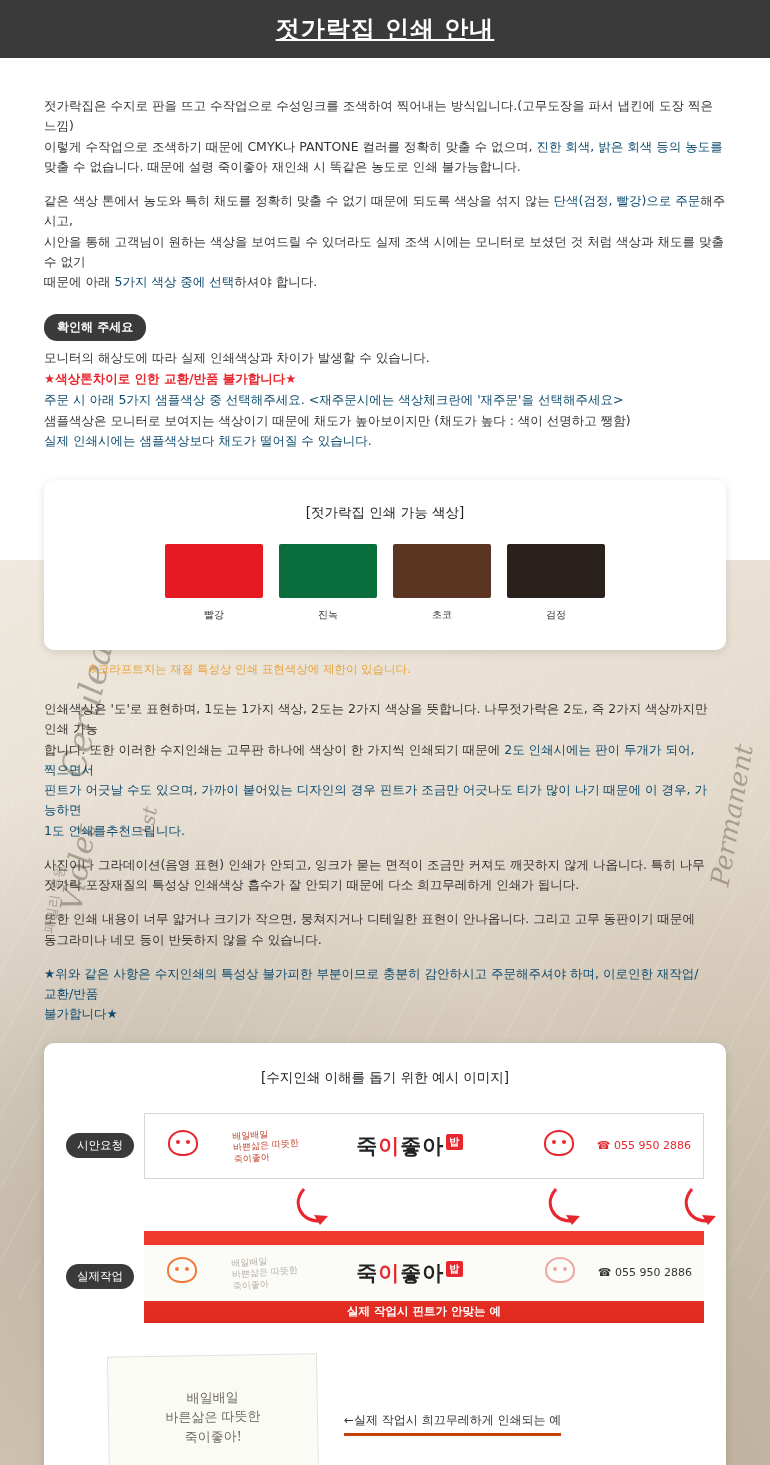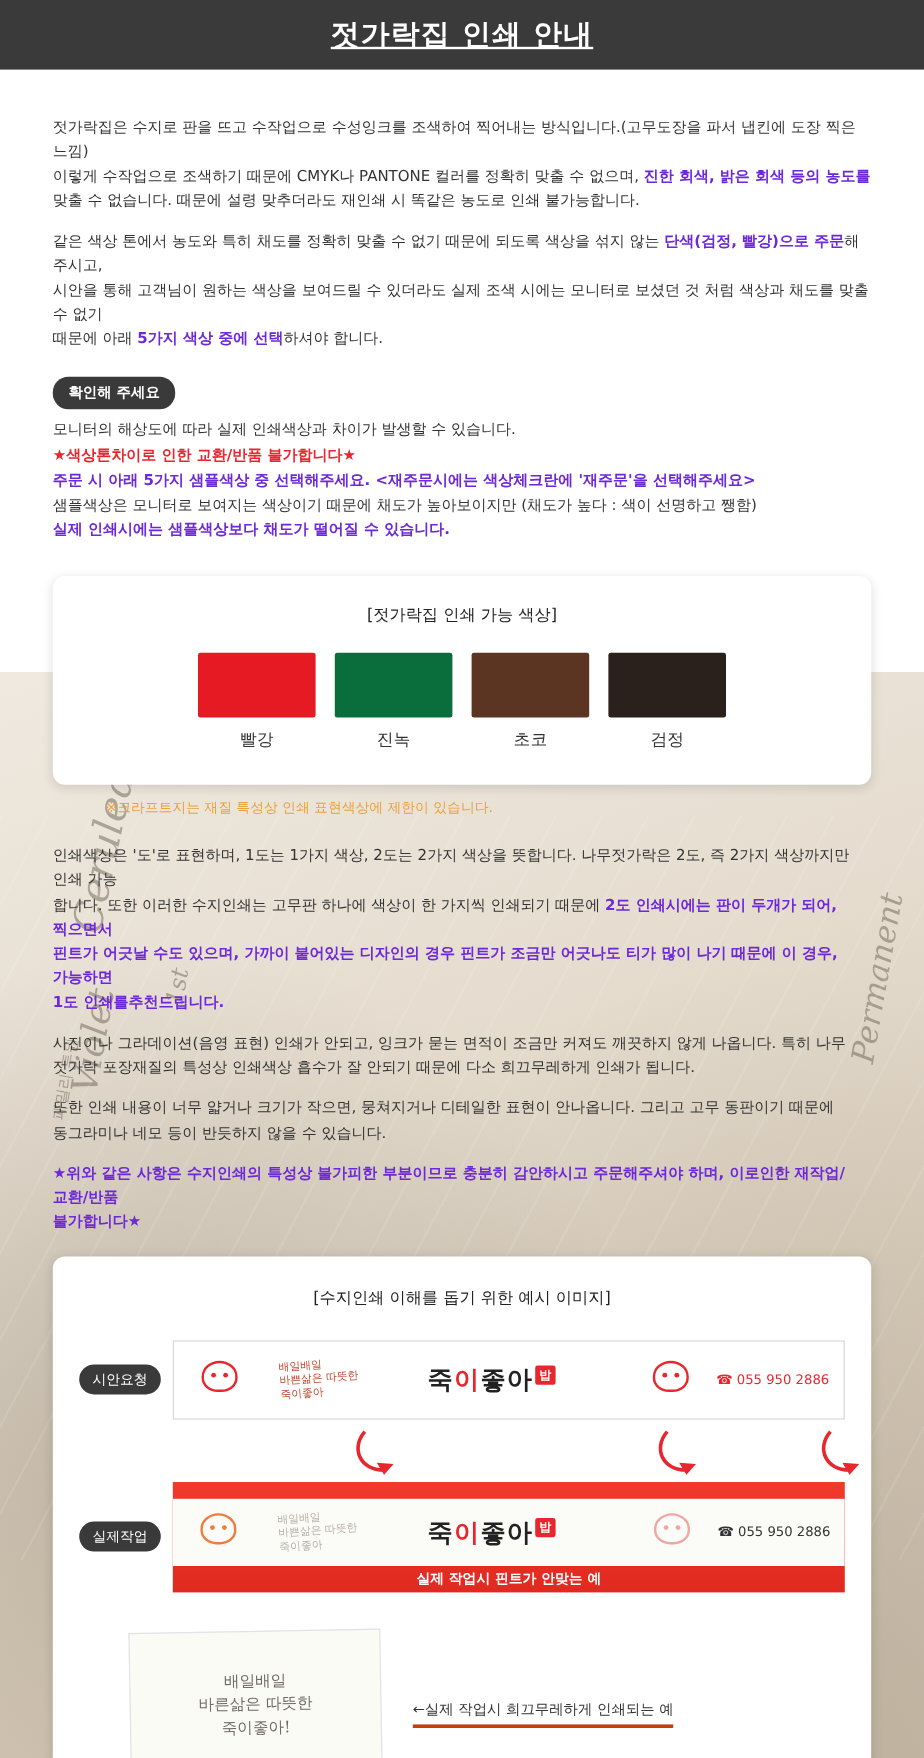--- a/index.html
+++ b/index.html
@@ -65,21 +65,21 @@
   }
 
   
   .intro {
     padding: 38px 44px 0 44px;
     font-size: 12.5px;
     line-height: 1.62;
     color: #333;
   }
   .intro p { margin: 0 0 14px 0; }
-  .red { color: #6d28d9; font-weight: bold; }
+  .red { color: #0c4a6e; }
   .bold-red { color: #e8262d; font-weight: bold; }
 
   
   .notice-wrap { padding: 8px 44px 0 44px; }
   .notice-badge {
     display: inline-block;
     background: #3a3a3a;
     color: #fff;
     font-size: 12px;
     font-weight: bold;
@@ -112,21 +112,21 @@
     justify-content: center;
     gap: 16px;
   }
   .swatch { width: 98px; }
   .swatch .chip {
     width: 98px; height: 54px;
     border-radius: 2px;
   }
   .swatch .name {
     text-align: center;
-    font-size: 14px;
+    font-size: 10px;
     margin-top: 10px;
     color: #333;
   }
 
   .kraft-note {
     margin: 12px 44px 0 88px;
     font-size: 11.5px;
     color: #e8a33d;
   }
 
@@ -310,21 +310,21 @@
   <div class="content">
 
     <div class="header">
       <h1>젓가락집 인쇄 안내</h1>
     </div>
 
     <div class="intro">
       <p>
         <span>젓가락집은 수지로 판을 뜨고 수작업으로 수성잉크를 조색하여 찍어내는 방식입니다.(고무도장을 파서 냅킨에 도장 찍은 느낌)</span><br>
         <span>이렇게 수작업으로 조색하기 때문에 CMYK나 PANTONE 컬러를 정확히 맞출 수 없으며, </span><span class="red">진한 회색, 밝은 회색 등의 농도를</span><br>
-        <span>맞출 수 없습니다. 때문에 설령 맞추더라도 재인쇄 시 똑같은 농도로 인쇄 불가능합니다.</span>
+        <span>맞출 수 없습니다. 때문에 설령 죽이좋아 재인쇄 시 똑같은 농도로 인쇄 불가능합니다.</span>
       </p>
       <p>
         <span>같은 색상 톤에서 농도와 특히 채도를 정확히 맞출 수 없기 때문에 되도록 색상을 섞지 않는 </span><span class="red">단색(검정, 빨강)으로 주문</span><span>해주시고,</span><br>
         <span>시안을 통해 고객님이 원하는 색상을 보여드릴 수 있더라도 실제 조색 시에는 모니터로 보셨던 것 처럼 색상과 채도를 맞출 수 없기</span><br>
         <span>때문에 아래 </span><span class="red">5가지 색상 중에 선택</span><span>하셔야 합니다.</span>
       </p>
     </div>
 
     <div class="notice-wrap">
       <div class="notice-badge">확인해 주세요</div>

